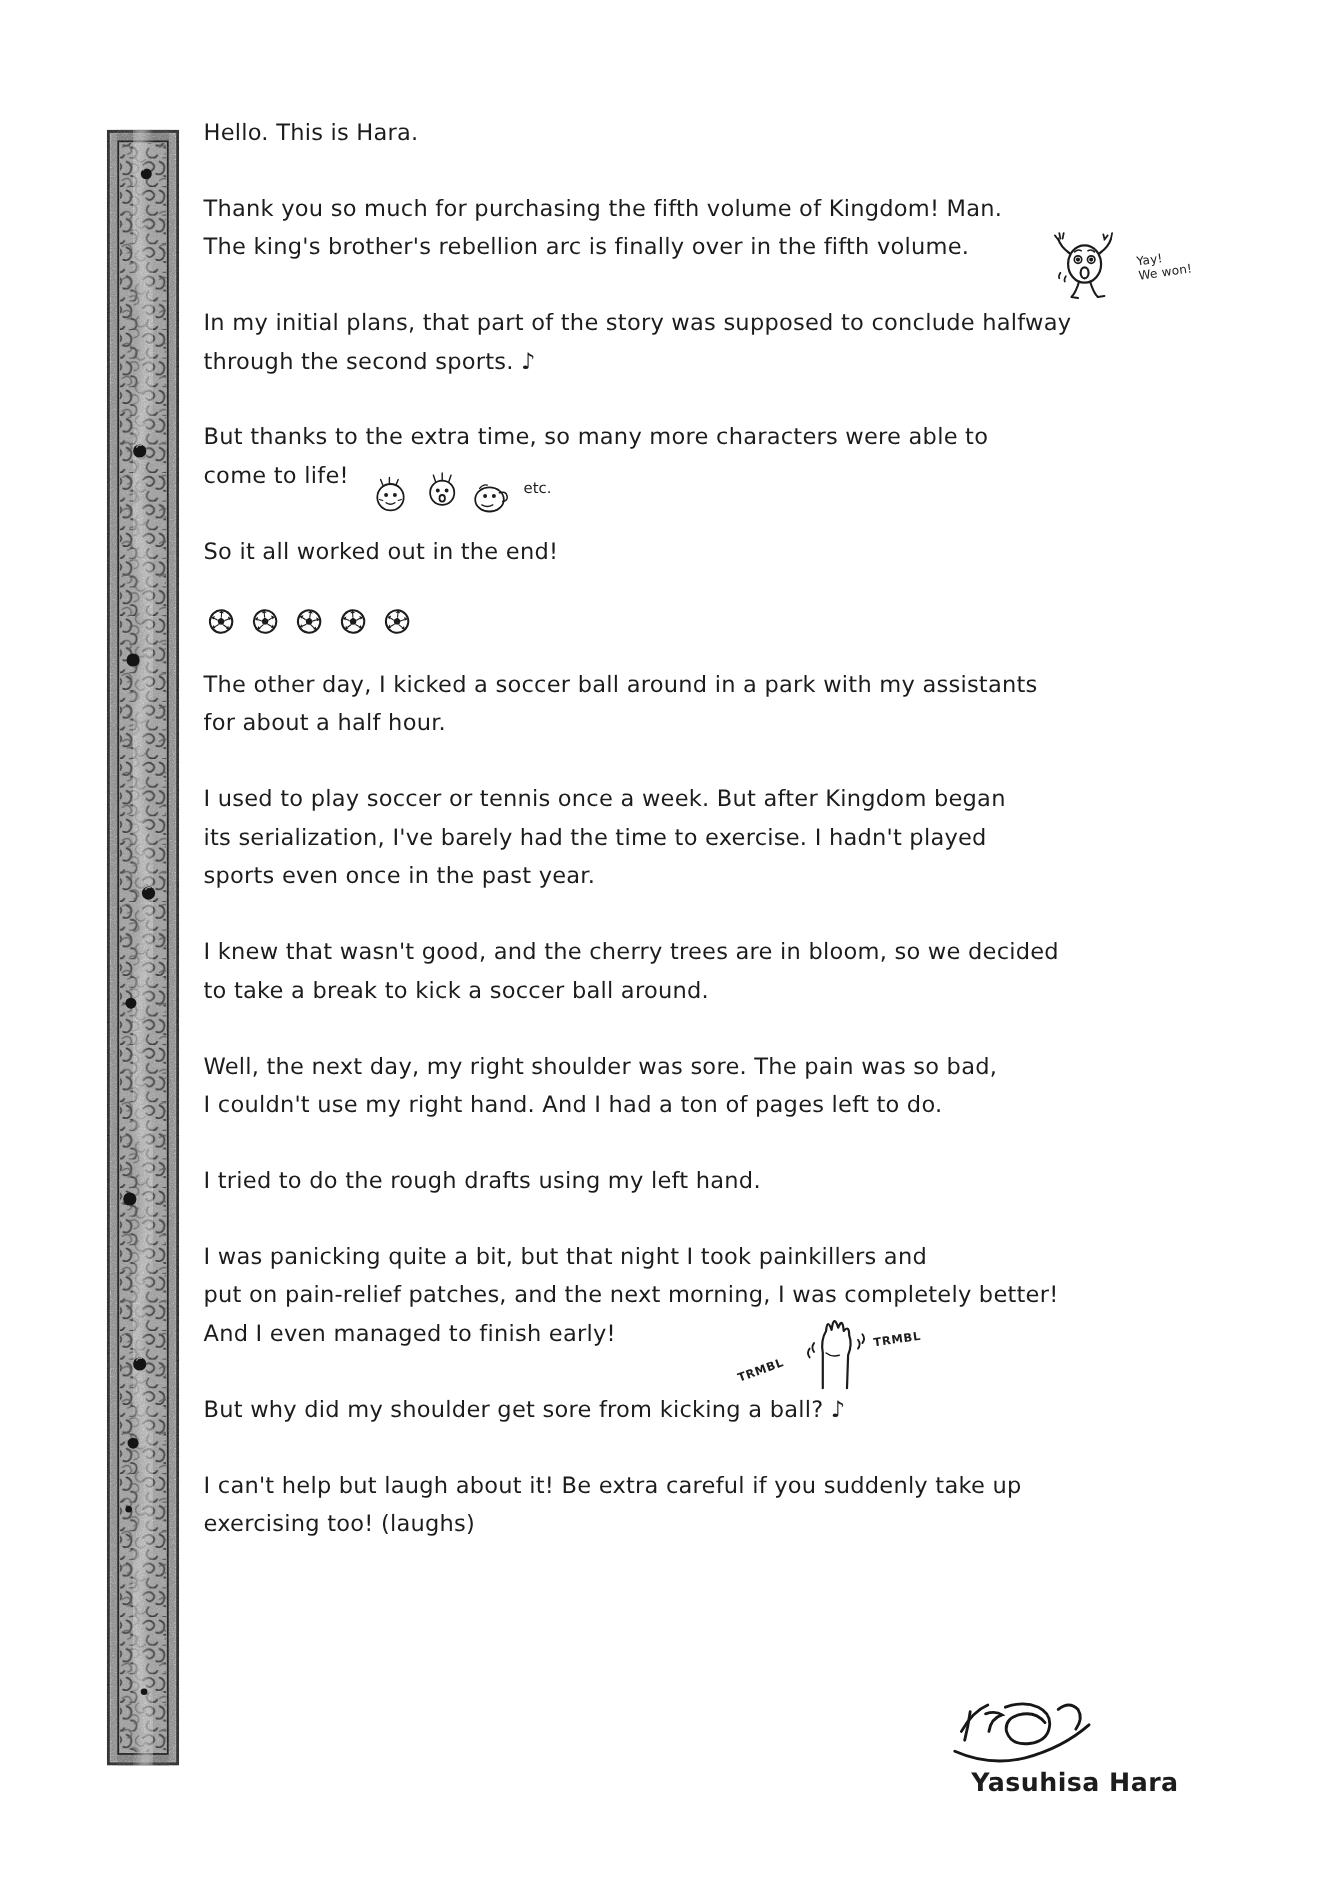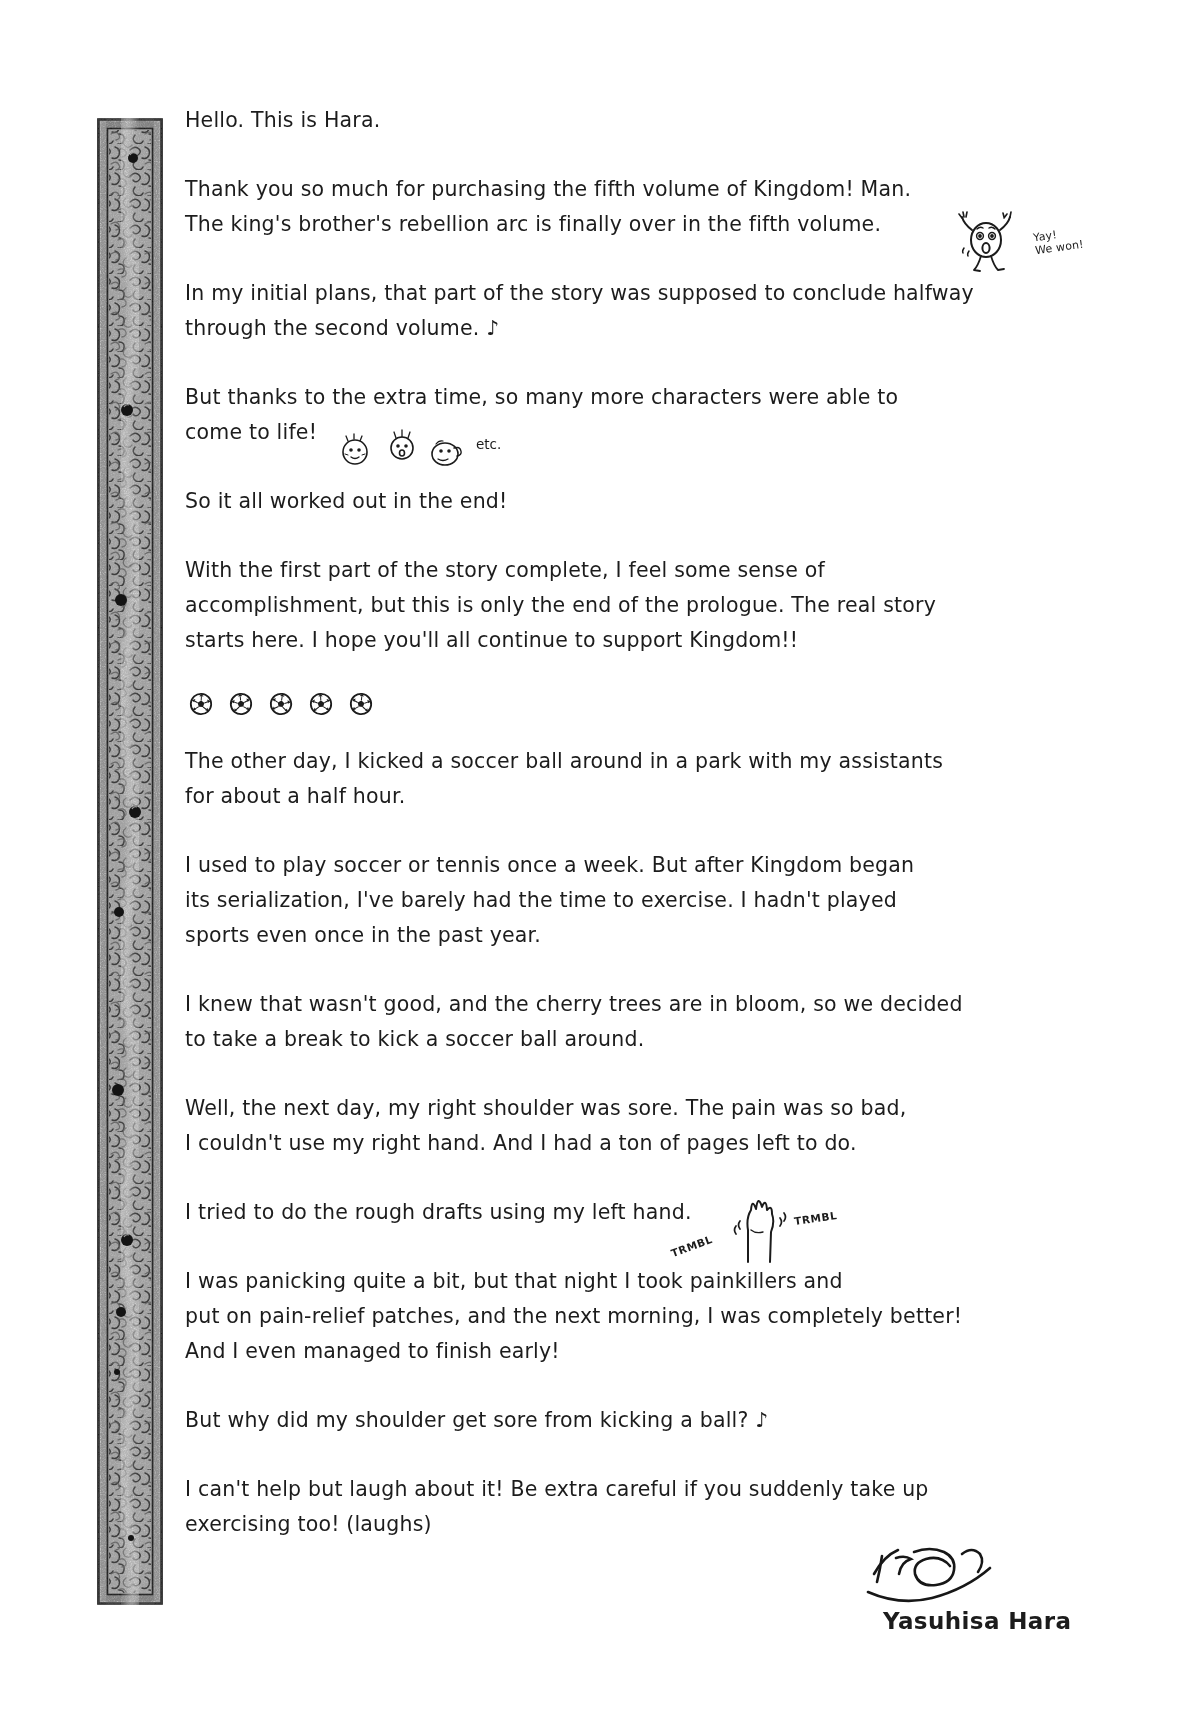--- a/index.html
+++ b/index.html
@@ -92,33 +92,28 @@
   <div class="text-col">
     <div class="para">
       <div class="line">Hello. This is Hara.</div>
     </div>
     <div class="para">
       <div class="line">Thank you so much for purchasing the fifth volume of Kingdom! Man.</div>
       <div class="line">The king's brother's rebellion arc is finally over in the fifth volume.</div>
     </div>
     <div class="para">
       <div class="line">In my initial plans, that part of the story was supposed to conclude halfway</div>
-      <div class="line">through the second volume. ♪</div>
+      <div class="line">through the second sports. ♪</div>
     </div>
     <div class="para">
       <div class="line">But thanks to the extra time, so many more characters were able to</div>
       <div class="line">come to life!</div>
     </div>
     <div class="para">
       <div class="line">So it all worked out in the end!</div>
-    </div>
-    <div class="para">
-      <div class="line">With the first part of the story complete, I feel some sense of</div>
-      <div class="line">accomplishment, but this is only the end of the prologue. The real story</div>
-      <div class="line">starts here. I hope you'll all continue to support Kingdom!!</div>
     </div>
 
     <div class="balls-row">
       <svg class="ball" viewBox="0 0 24 24">
           <use href="#ballSym"></use>
         </svg>
       <svg class="ball" viewBox="0 0 24 24">
           <use href="#ballSym"></use>
         </svg>
       <svg class="ball" viewBox="0 0 24 24">

